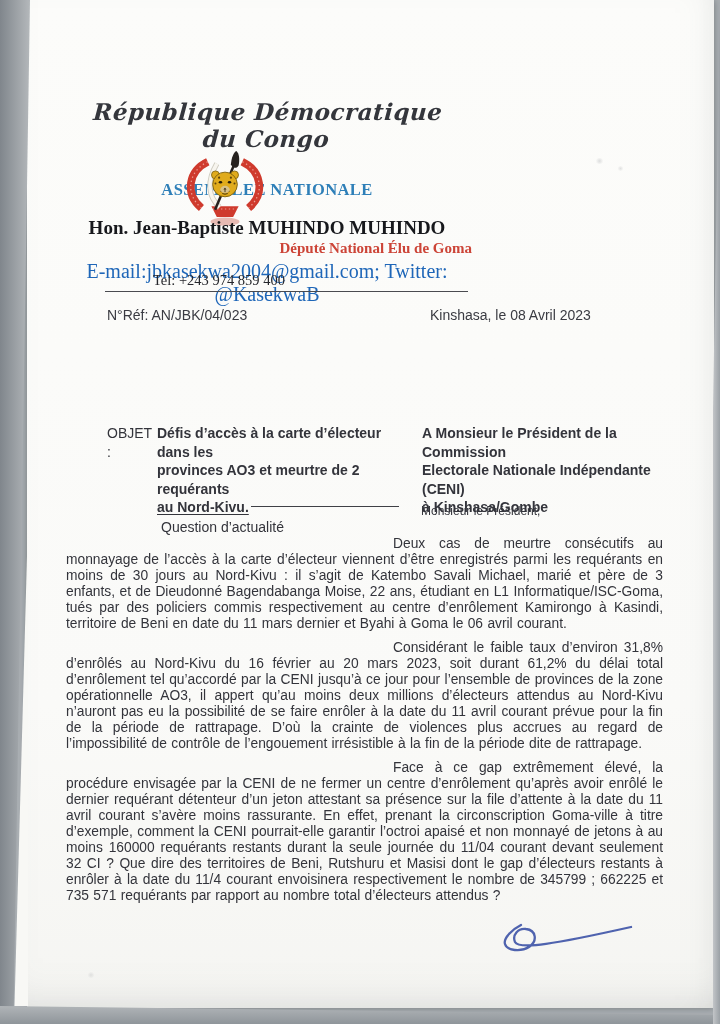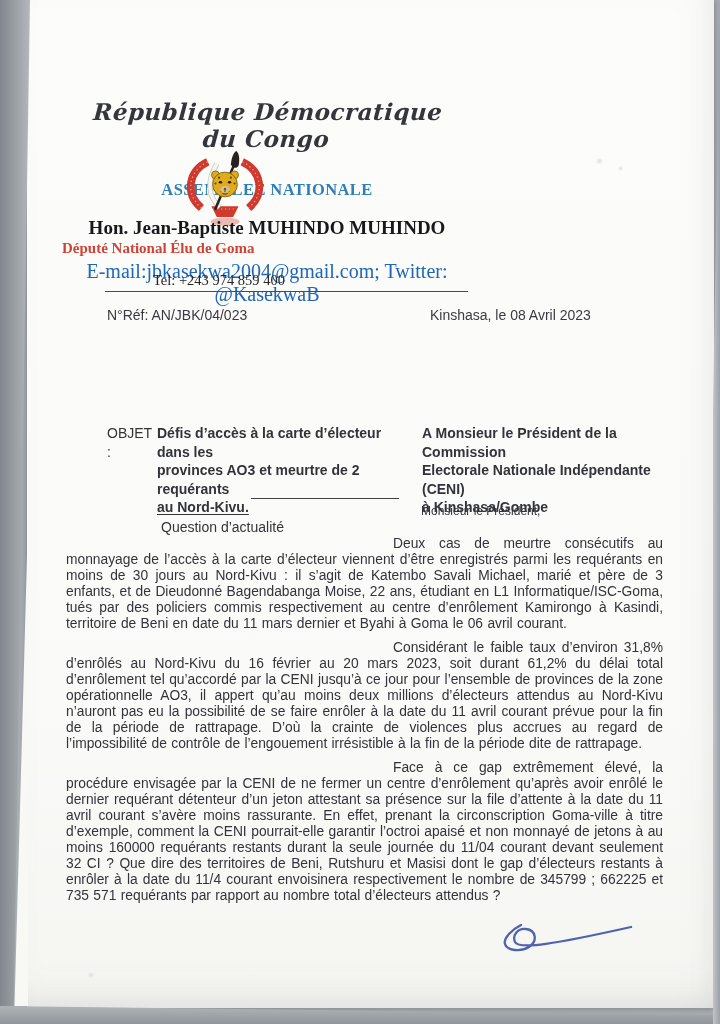--- a/index.html
+++ b/index.html
@@ -33,39 +33,39 @@
   .country{position:absolute;top:98px;left:55px;width:370px;text-align:center;
     font-family:"DejaVu Serif",serif;font-style:italic;font-weight:700;
     font-size:23px;color:#34363c;letter-spacing:.5px;transform:skewX(-4deg);}
   .institution{position:absolute;top:132px;left:55px;width:370px;text-align:center;
     font-family:"Liberation Serif",serif;font-weight:700;font-size:16.5px;
     color:#2e7fb8;letter-spacing:.4px;margin-top:48px;}
   .emblem{position:absolute;top:150px;left:152px;width:92px;height:78px;}
 
   .sender-name{position:absolute;top:217px;left:35px;width:410px;text-align:center;
     font-family:"Liberation Serif",serif;font-weight:700;font-size:19px;color:#17181c;}
-  .sender-role{position:absolute;top:240px;left:35px;width:410px;text-align:left;
+  .sender-role{position:absolute;top:240px;left:35px;width:410px;text-align:right;
     font-family:"Liberation Serif",serif;font-weight:700;font-size:15px;color:#cc4437;}
   .sender-contact{position:absolute;top:260px;left:35px;width:410px;text-align:center;
     font-family:"Liberation Serif",serif;font-size:20px;color:#1e66b8;}
   .sender-phone{position:absolute;top:272px;left:35px;width:314px;text-align:center;
     font-family:"Liberation Serif",serif;font-size:14.5px;color:#26272c;}
   .rule{position:absolute;top:291px;left:78px;width:363px;height:0;
     border-top:1.4px solid #4a4b50;}
 
   
   .ref{position:absolute;top:307px;left:80px;font-size:14px;color:#3a3b42;}
   .date{position:absolute;top:307px;left:403px;font-size:14px;color:#3a3b42;}
 
   
   .subject{position:absolute;top:424px;left:80px;width:292px;display:flex;
     font-size:14px;line-height:18.6px;color:#33343b;}
   .subject-label{flex:0 0 50px;font-weight:400;}
   .subject-col{flex:1;font-weight:700;}
-  .subject-line3{display:flex;align-items:flex-start;}
+  .subject-line3{display:flex;align-items:center;}
   .subject-line3 .u{text-decoration:underline;text-underline-offset:2px;}
   .tail-line{flex:1;border-bottom:1.3px solid #3f4046;margin:0 0 3px 2px;}
   .subject-note{font-weight:400;padding-left:4px;margin-top:1px;}
 
   .recipient{position:absolute;top:424px;left:395px;width:264px;
     font-size:14px;line-height:18.6px;font-weight:700;color:#33343b;}
   .recipient .u{text-underline-offset:2px;}
 
   
   .salutation{position:absolute;top:504px;left:366px;font-size:12px;color:#33343b;margin-left:28px;}

